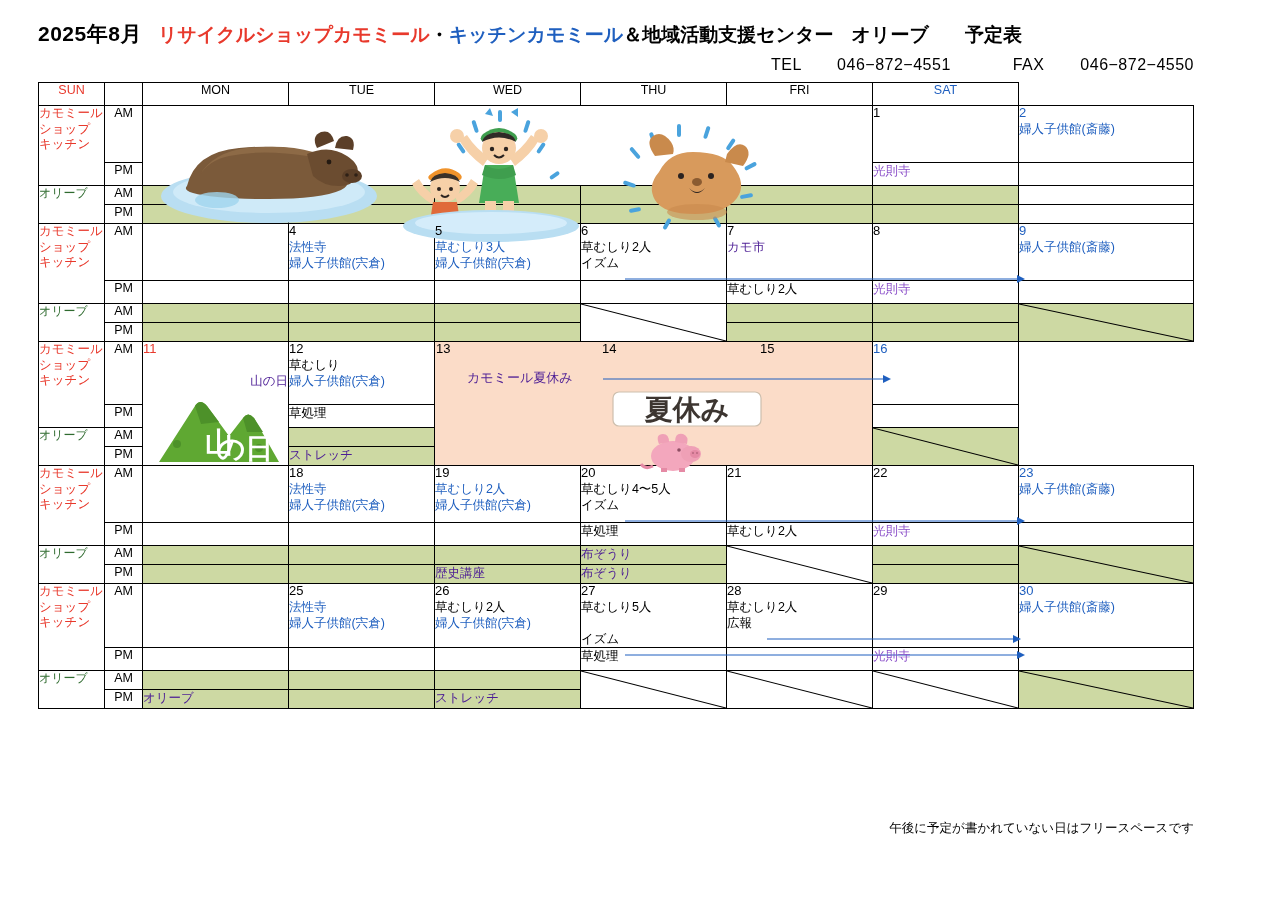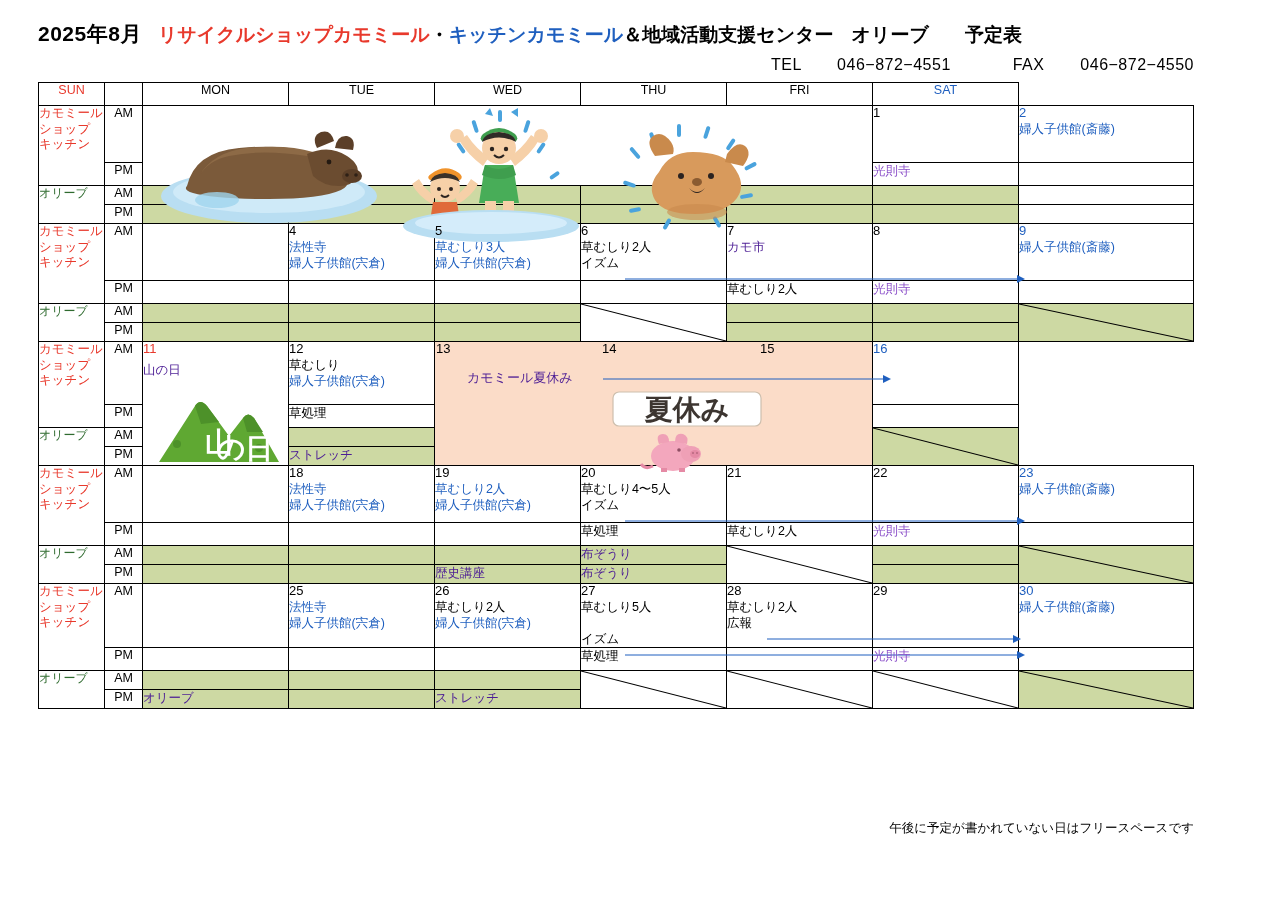--- a/index.html
+++ b/index.html
@@ -366,21 +366,21 @@
       <tr class="am-row tall">
         <td class="lbl" rowspan="2">
           <div>カモミール</div>
           <div>ショップ</div>
           <div>キッチン</div>
         </td>
         <td class="ampm">AM</td>
 
         <td class="cell" rowspan="4">
           <div class="daynum sunr">11</div>
-          <div class="ev red" style="text-align:left;margin-top:5px;">山の日</div>
+          <div class="ev red" style="text-align:right;margin-top:16px;">山の日</div>
           <svg class="illus" style="left:12px;top:48px;" width="126" height="76" viewBox="0 0 126 76">
             <path d="M4 72 L40 16 Q45 8 52 16 L74 46 L88 28 Q93 21 99 28 L124 72 Z" fill="#5fa832"></path>
             <path d="M40 16 Q45 8 52 16 L64 32 L46 34 Z" fill="#4d9129"></path>
             <path d="M88 28 Q93 21 99 28 L108 42 L92 42 Z" fill="#4d9129"></path>
             <circle cx="22" cy="54" r="4" fill="#4d9129"></circle>
               <circle cx="104" cy="58" r="4" fill="#4d9129"></circle>
             <text x="64" y="62" font-family="'Liberation Sans',sans-serif" font-size="28" font-weight="bold" fill="#ffffff" text-anchor="middle">山</text>
             <text x="64" y="62" font-family="'Liberation Sans',sans-serif" font-size="28" font-weight="bold" fill="#ffffff" text-anchor="middle" dx="26" dy="6">の日</text>
           </svg>
         </td>

